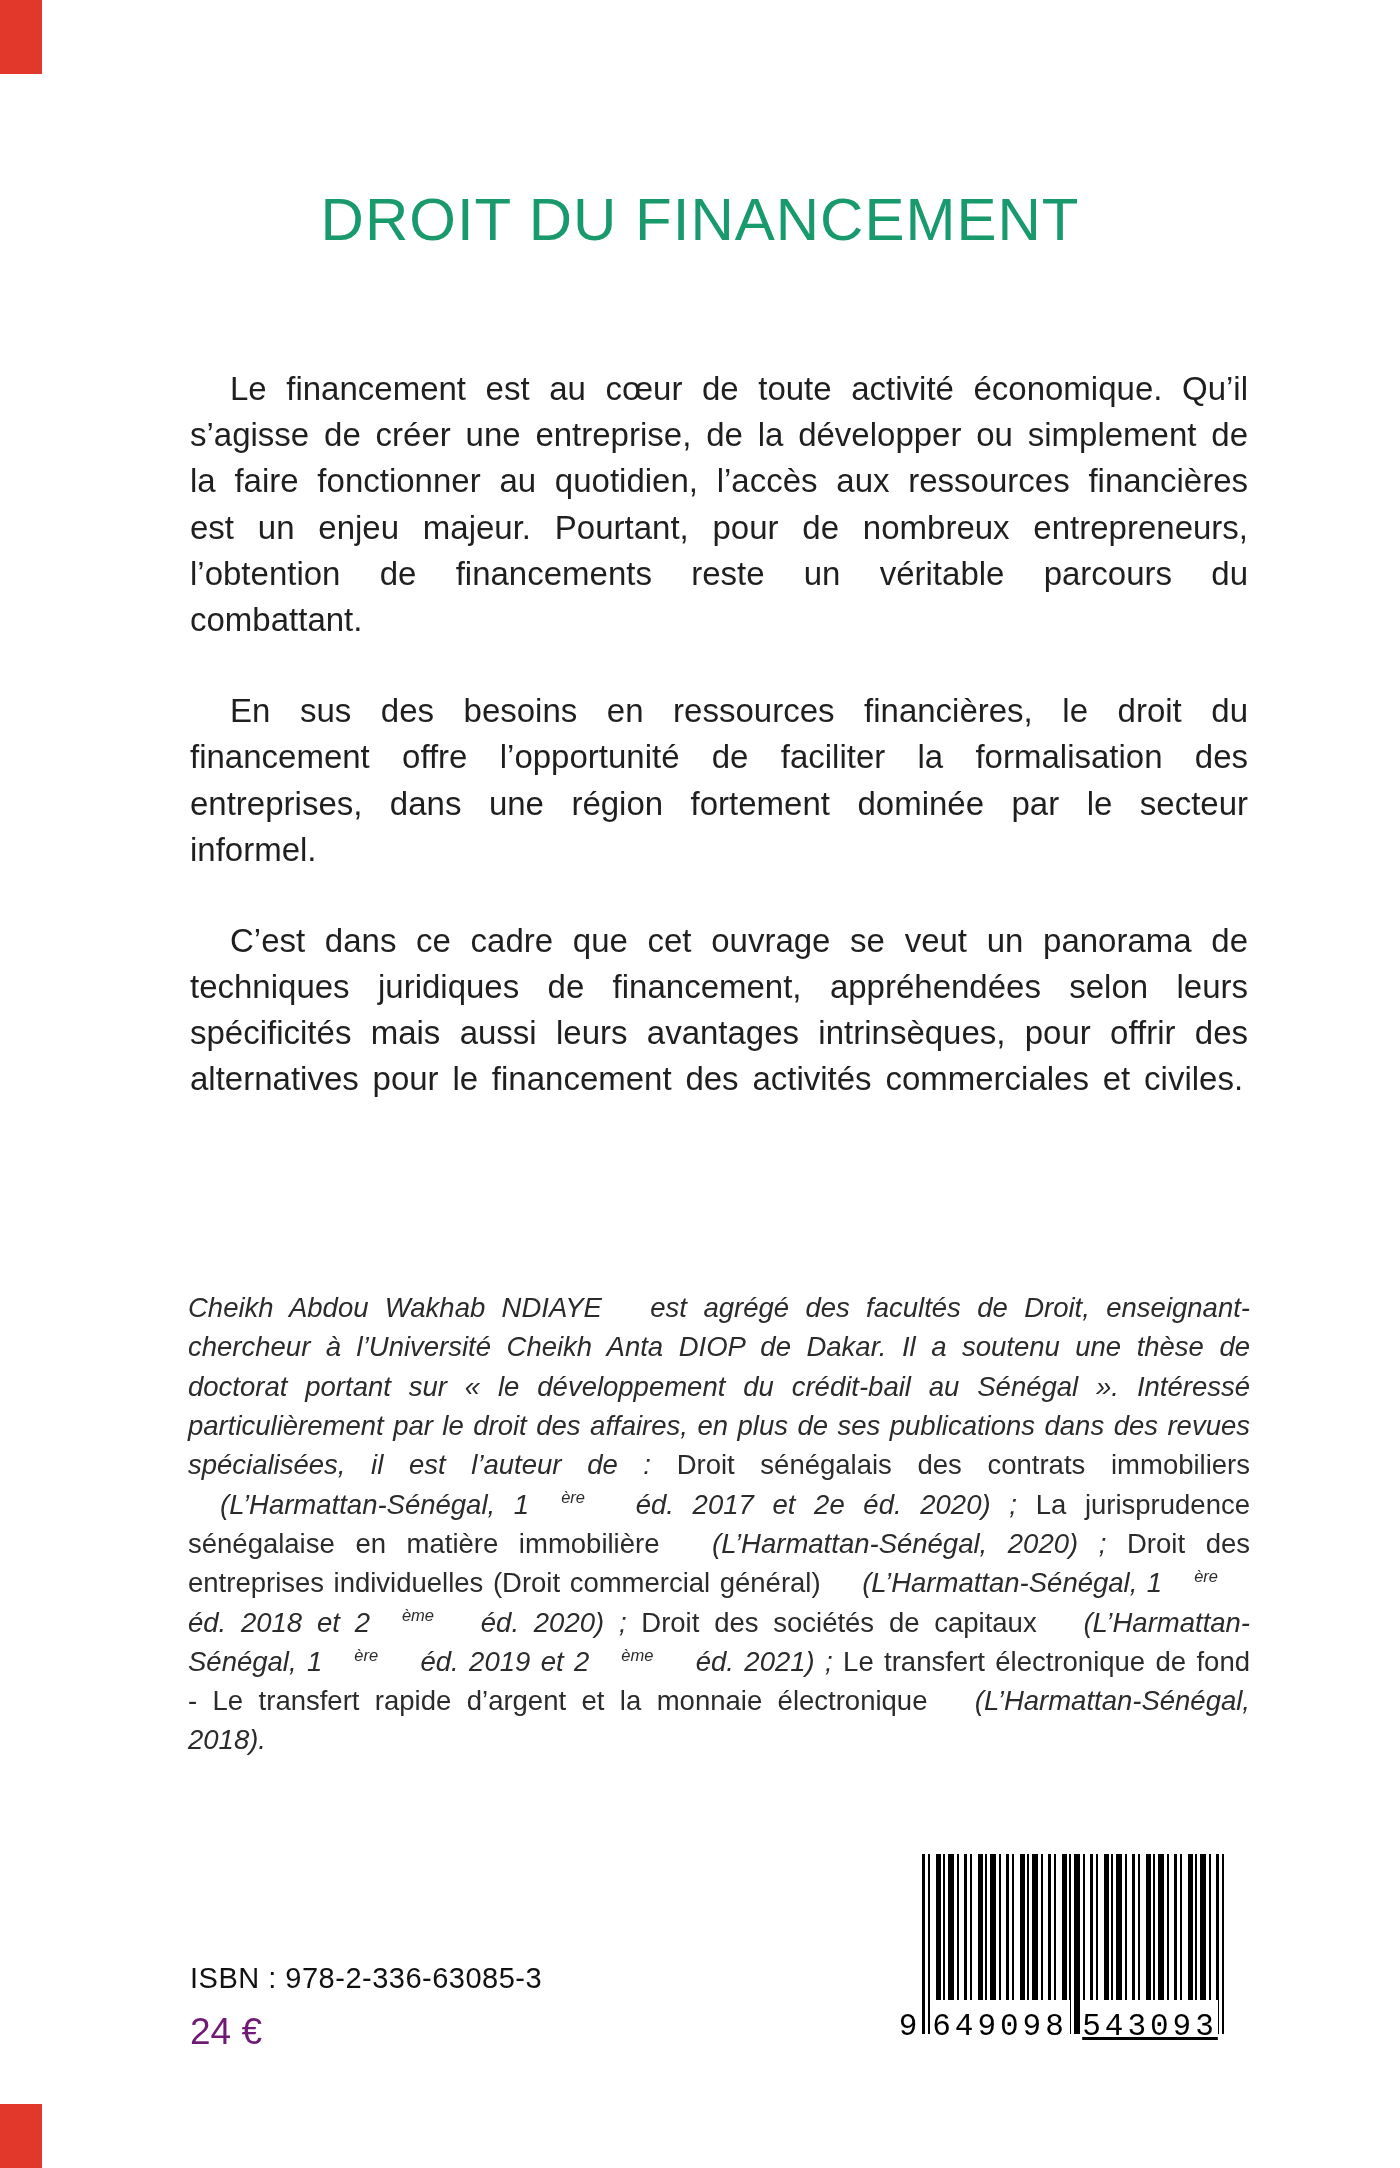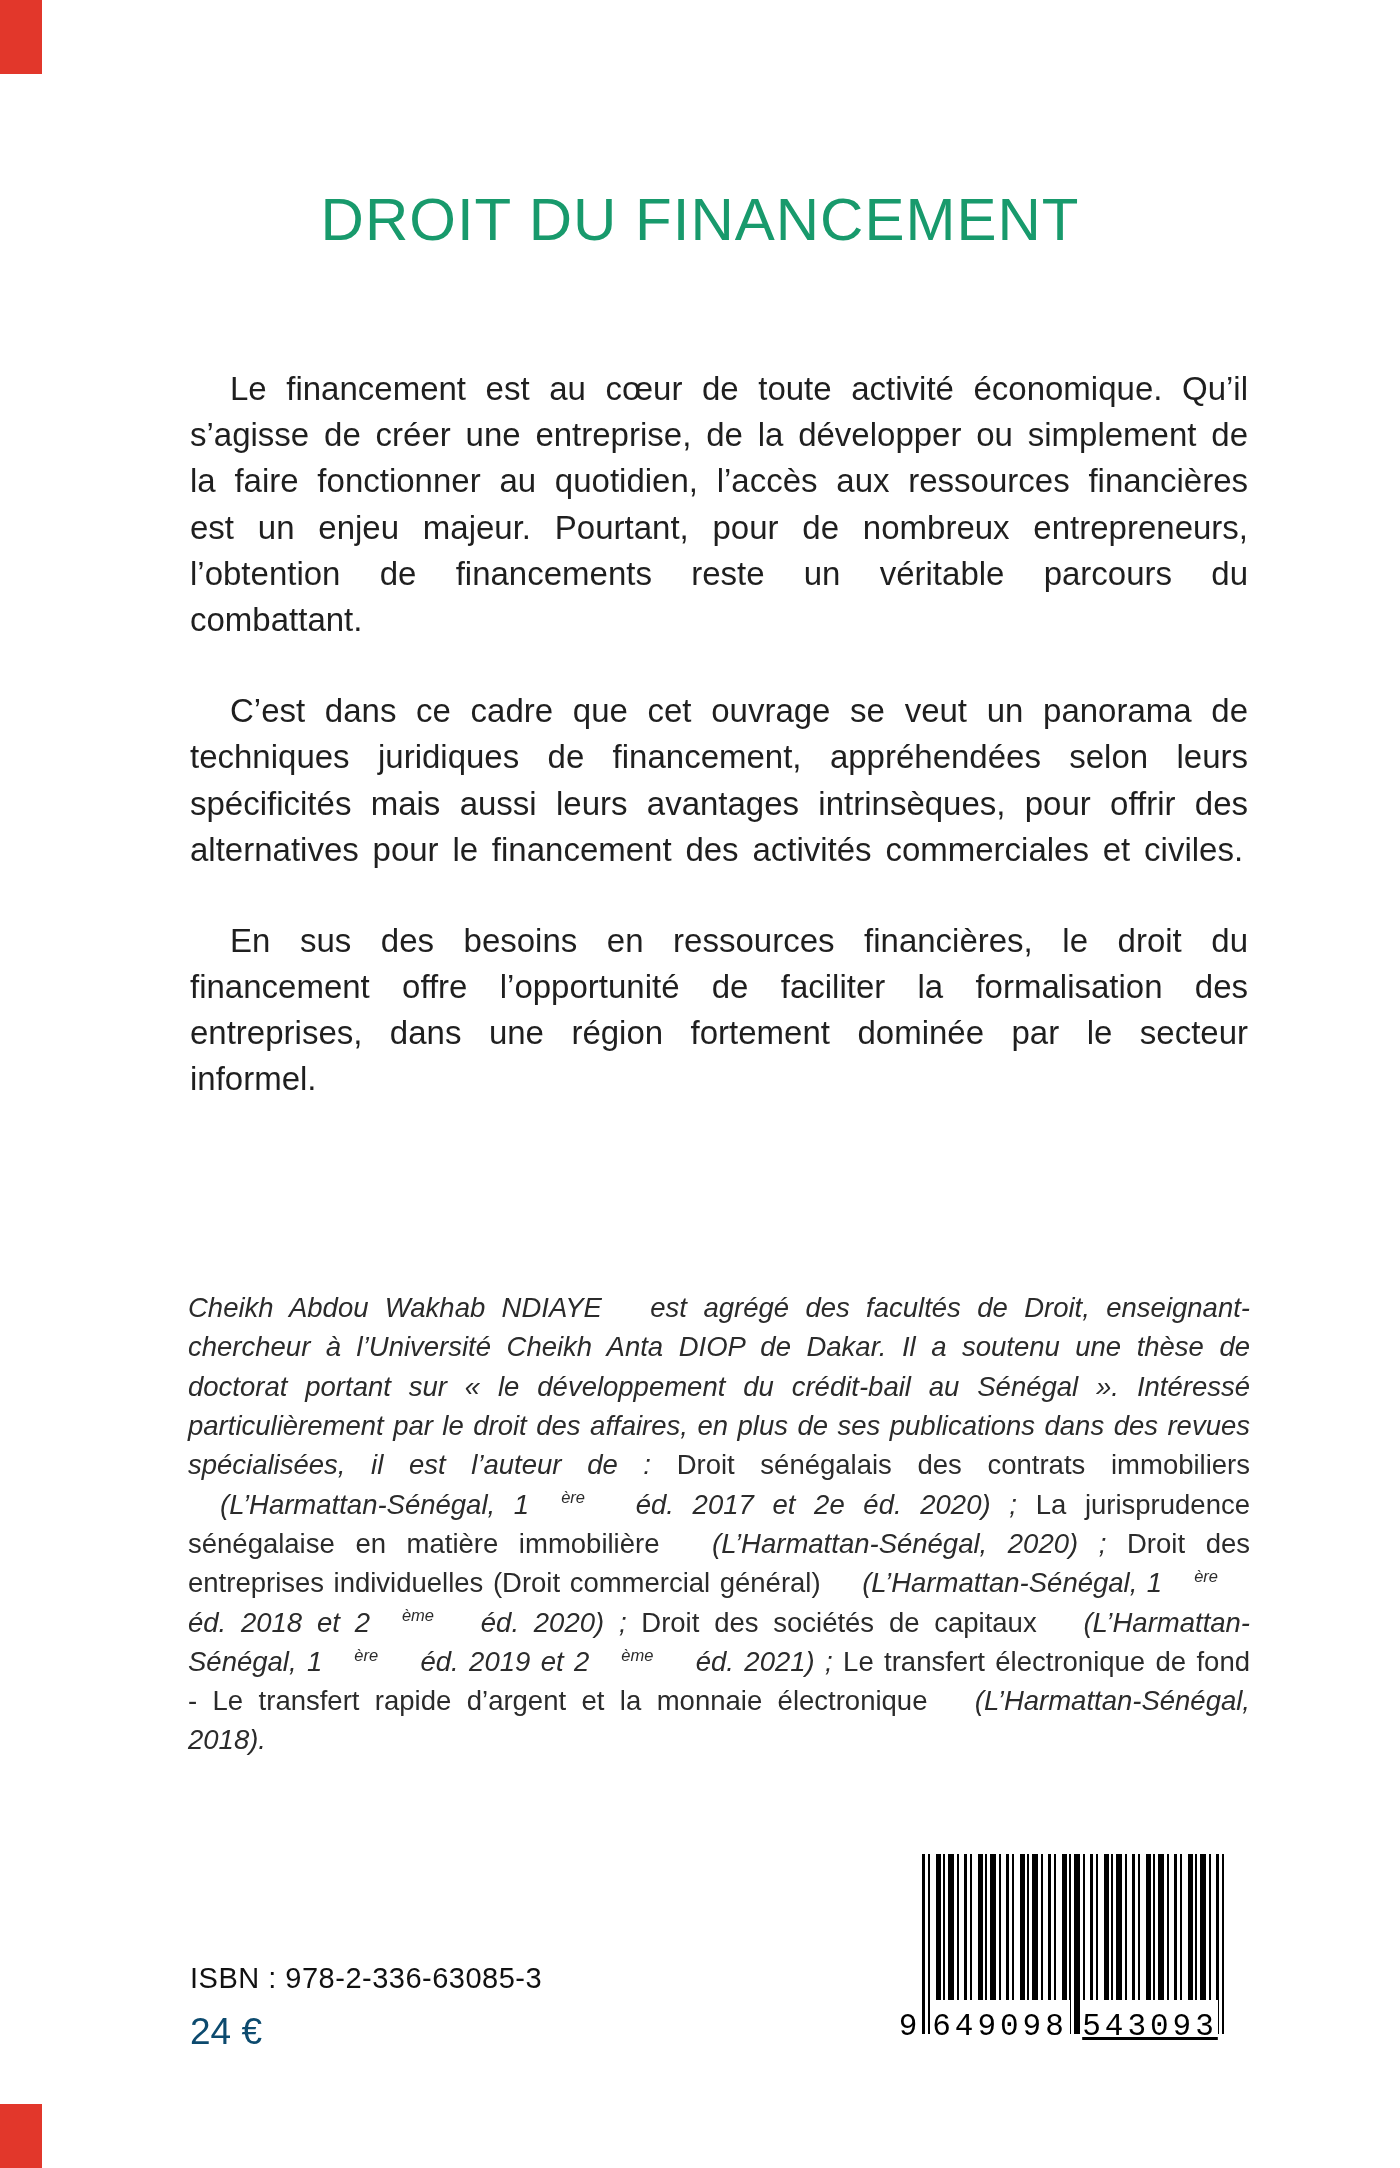--- a/index.html
+++ b/index.html
@@ -49,21 +49,21 @@
   }
   .bio .it{font-style:italic;margin-left:32px;}
   .bio .roman{font-style:normal;}
   .bio .author{font-style:italic;}
   .bio .sup{vertical-align:super;font-size:0.60em;line-height:0;}
 
   .footer-left{
     position:absolute;left:190px;top:1962px;
   }
   .isbn{font-size:29px;letter-spacing:0.5px;color:#111;}
-  .price{font-size:37px;margin-top:16px;color:#0c4a6e;}
+  .price{font-size:37px;margin-top:16px;color:#701a75;}
 
   
   .barcode{
     position:absolute;left:896px;top:1852px;width:330px;height:194px;
     background:#fff;
   }
   .barcode .bars{
     position:absolute;left:26px;right:2px;top:2px;height:180px;
     background:repeating-linear-gradient(90deg,
       #000 0 3px,  #fff 3px 6px,
@@ -89,22 +89,22 @@
 
 <div class="page">
 
   <div class="red-mark top"></div>
   <div class="red-mark bottom"></div>
 
   <h1 class="title">DROIT DU FINANCEMENT</h1>
 
   <div class="body-text">
     <p>Le financement est au cœur de toute activité économique. Qu’il s’agisse de créer une entreprise, de la développer ou simplement de la faire fonctionner au quotidien, l’accès aux ressources financières est un enjeu majeur. Pourtant, pour de nombreux entrepreneurs, l’obtention de financements reste un véritable parcours du combattant.</p>
+    <p>En sus des besoins en ressources financières, le droit du financement offre l’opportunité de faciliter la formalisation des entreprises, dans une région fortement dominée par le secteur informel.</p>
     <p>C’est dans ce cadre que cet ouvrage se veut un panorama de techniques juridiques de financement, appréhendées selon leurs spécificités mais aussi leurs avantages intrinsèques, pour offrir des alternatives pour le financement des activités commerciales et civiles.</p>
-    <p>En sus des besoins en ressources financières, le droit du financement offre l’opportunité de faciliter la formalisation des entreprises, dans une région fortement dominée par le secteur informel.</p>
   </div>
 
   <div class="bio">
     <span class="author">Cheikh Abdou Wakhab NDIAYE</span><span class="it"> est agrégé des facultés de Droit, enseignant-chercheur à l’Université Cheikh Anta DIOP de Dakar. Il a soutenu une thèse de doctorat portant sur « le développement du crédit-bail au Sénégal ». Intéressé particulièrement par le droit des affaires, en plus de ses publications dans des revues spécialisées, il est l’auteur de : </span><span class="roman">Droit sénégalais des contrats immobiliers </span><span class="it">(L’Harmattan-Sénégal, 1</span><span class="sup it">ère</span><span class="it"> éd. 2017 et 2e éd. 2020) ; </span><span class="roman">La jurisprudence sénégalaise en matière immobilière </span><span class="it">(L’Harmattan-Sénégal, 2020) ; </span><span class="roman">Droit des entreprises individuelles (Droit commercial général) </span><span class="it">(L’Harmattan-Sénégal, 1</span><span class="sup it">ère</span><span class="it"> éd. 2018 et 2</span><span class="sup it">ème</span><span class="it"> éd. 2020) ; </span><span class="roman">Droit des sociétés de capitaux </span><span class="it">(L’Harmattan-Sénégal, 1</span><span class="sup it">ère</span><span class="it"> éd. 2019 et 2</span><span class="sup it">ème</span><span class="it"> éd. 2021) ; </span><span class="roman">Le transfert électronique de fond - Le transfert rapide d’argent et la monnaie électronique </span><span class="it">(L’Harmattan-Sénégal, 2018).</span>
   </div>
 
   <div class="footer-left">
     <div class="isbn">ISBN : 978-2-336-63085-3</div>
     <div class="price">24 €</div>
   </div>

